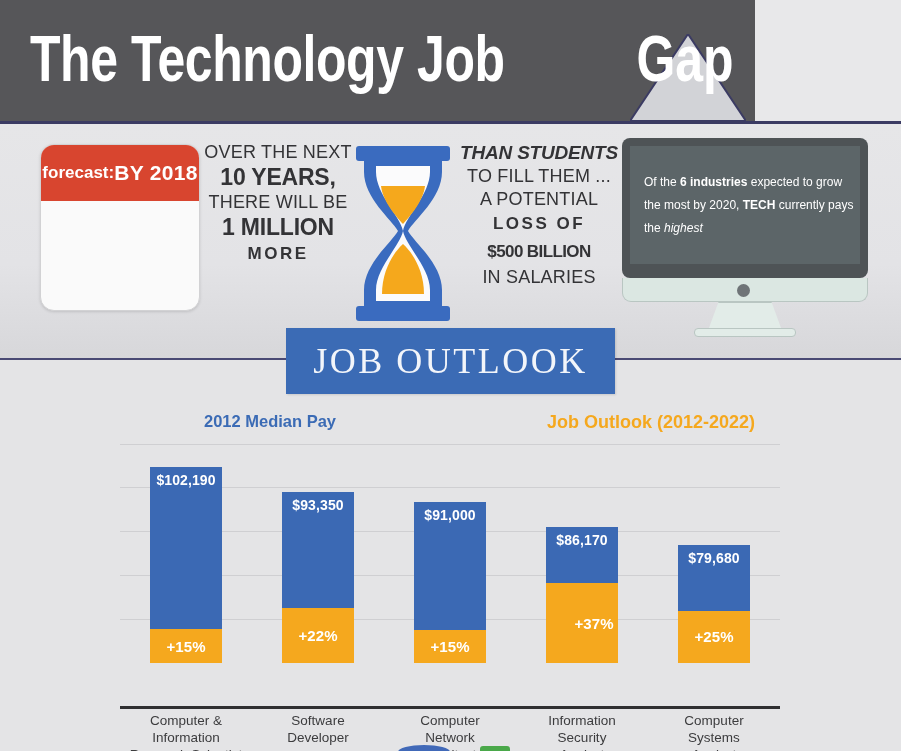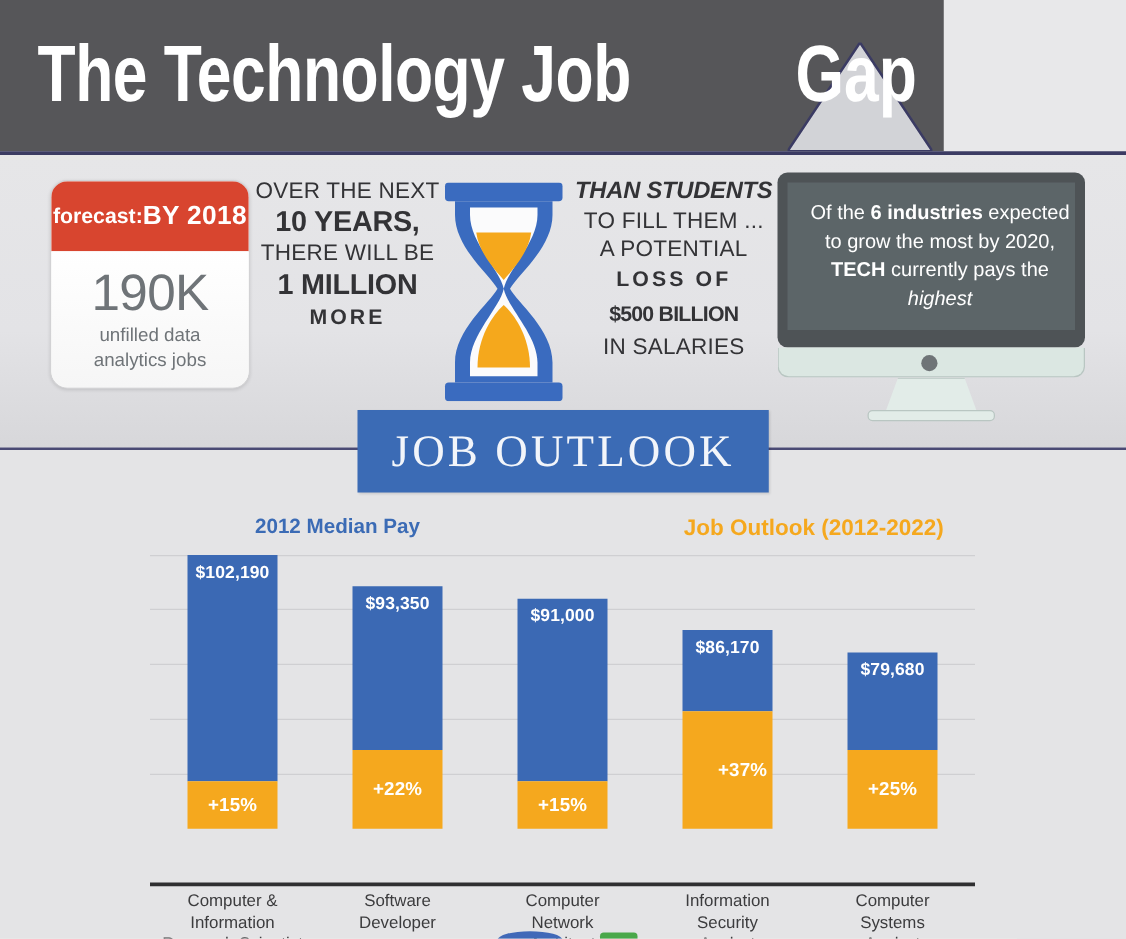--- a/index.html
+++ b/index.html
@@ -93,21 +93,21 @@
   .mon-bezel{
     position:absolute;left:0;top:0;width:246px;height:140px;
     background:#4e5356;border-radius:8px;
   }
   .mon-screen{
     position:absolute;left:8px;top:8px;width:230px;height:118px;
     background:#5c6568;
     display:flex;align-items:center;
   }
   .mon-text{
-    color:#ffffff;font-size:16px;line-height:23px;padding-left:14px;text-align:center;
+    color:#ffffff;font-size:12px;line-height:23px;padding-left:14px;
   }
   .mon-text b{font-weight:bold;}
   .mon-text i{font-style:italic;}
   .mon-neck{
     position:absolute;left:0;top:140px;width:246px;height:24px;
     background:#dbe7e2;border-radius:0 0 9px 9px;border:1px solid #b9c6c2;border-top:none;
     box-sizing:border-box;
   }
   .mon-dot{
     position:absolute;left:115px;top:146px;width:13px;height:13px;border-radius:50%;
@@ -158,21 +158,21 @@
   .gridline{position:absolute;left:0;width:660px;height:1px;background:#cfcfd2;}
   .axis{position:absolute;left:0;top:262px;width:660px;height:3px;background:#2f2f31;}
   .bars{
     position:absolute;left:120px;top:44px;width:660px;height:219px;
     display:flex;justify-content:space-around;align-items:flex-end;
   }
   .bar-col{width:132px;display:flex;flex-direction:column;align-items:center;}
   .bar{width:72px;display:flex;flex-direction:column;justify-content:flex-start;}
   .bar-blue{
     background:#3b69b4;color:#ffffff;font-size:14px;font-weight:bold;
-    text-align:center;padding-top:5px;box-sizing:border-box;letter-spacing:0.1px;
+    text-align:center;padding-top:5px;box-sizing:border-box;letter-spacing:0.1px;margin-top:23px;
   }
   .bar-orange{
     background:#f5a81e;color:#ffffff;font-size:15px;font-weight:bold;
     display:flex;align-items:center;justify-content:center;letter-spacing:0.1px;
   }
   .xlabels{
     position:absolute;left:120px;top:312px;width:660px;
     display:flex;justify-content:space-around;
   }
   .xlabel{
@@ -203,27 +203,20 @@
     <div class="hdr-gap">Gap</div>
   </div>
   <div class="hdr-underline"></div>
 
   <div class="band"></div>
 
   <div class="forecast-card">
     <div class="forecast-head">
       <div class="l1">forecast:</div>
       <div class="l2">BY 2018</div>
-    </div>
-    <div class="forecast-body">
-      <div class="big">190K</div>
-      <div class="sub">
-        <span>unfilled data</span><br>
-        <span>analytics jobs</span>
-      </div>
     </div>
   </div>
 
   <div class="stat-left">
     <div class="st-norm">OVER THE NEXT</div>
     <div class="st-bold">10 YEARS,</div>
     <div class="st-norm">THERE WILL BE</div>
     <div class="st-bold">1 MILLION</div>
     <div class="st-bold-sp">MORE</div>
   </div>

